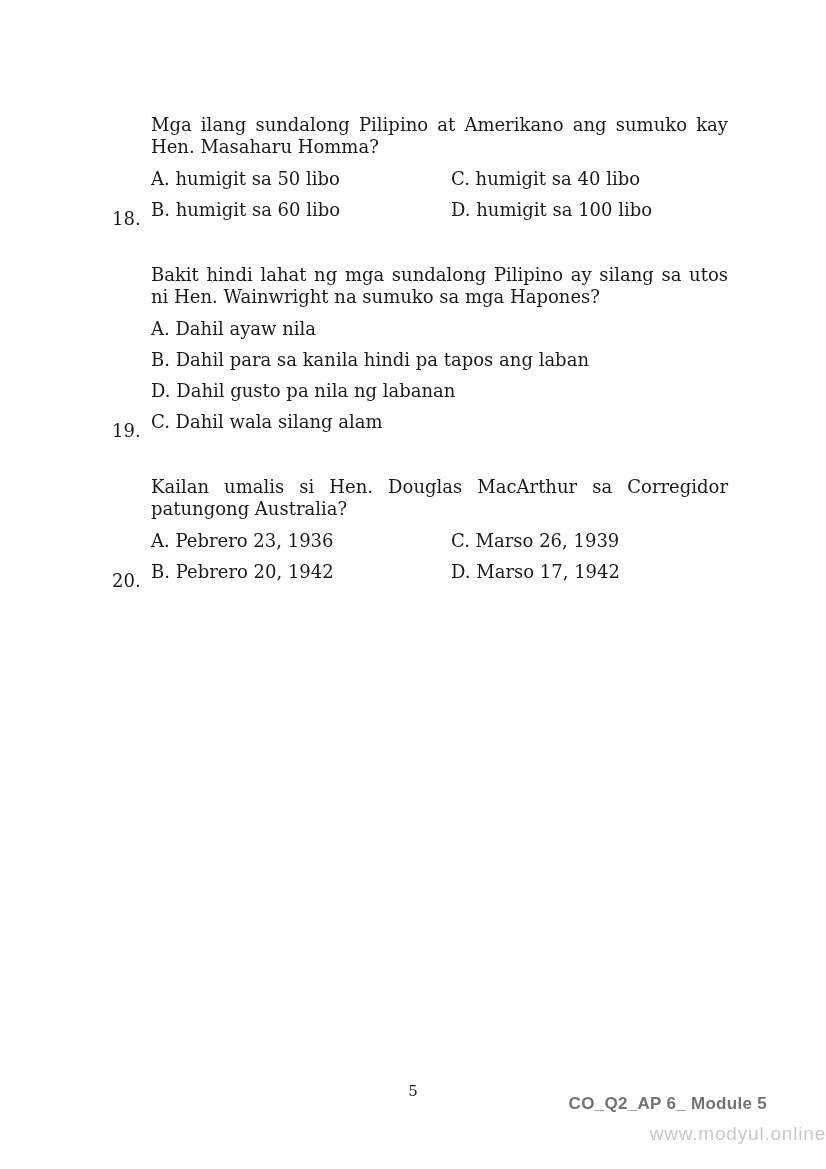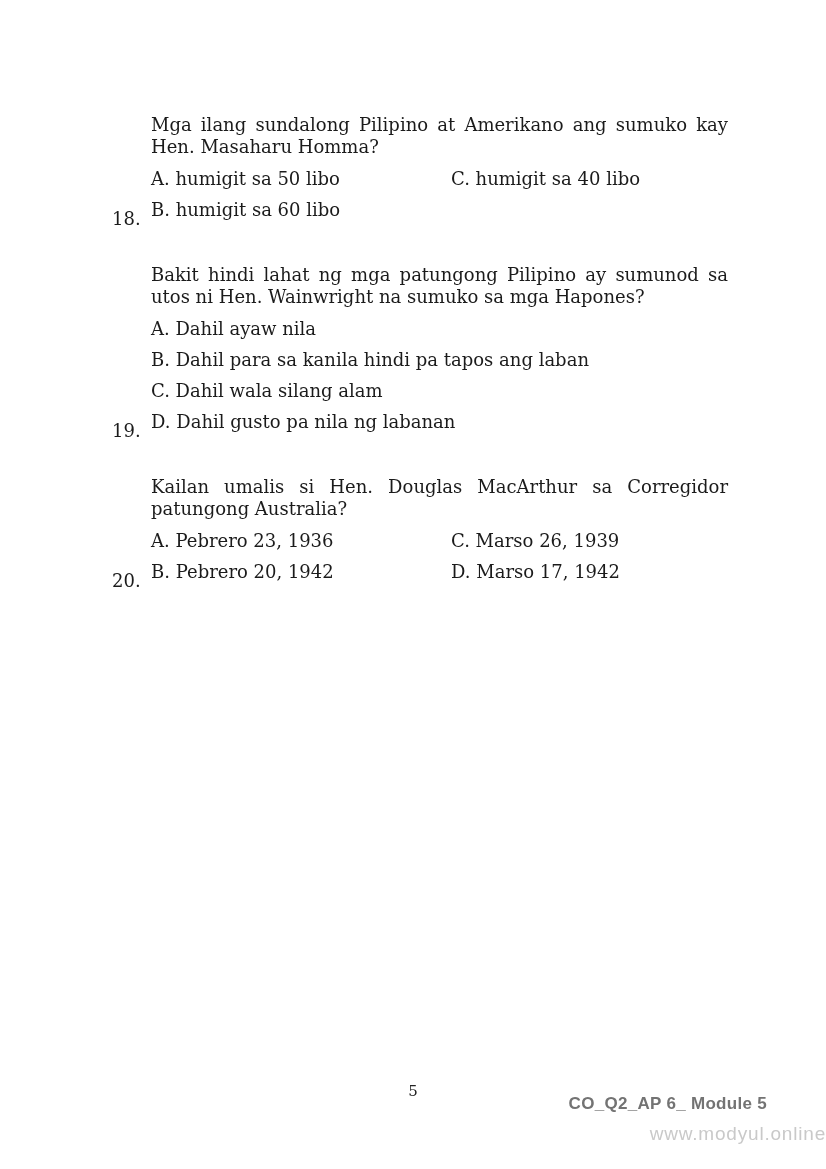--- a/index.html
+++ b/index.html
@@ -99,33 +99,34 @@
   <div class="content">
 
     <div class="question">
       <div class="qnum">18.</div>
       <div class="qbody">
         <div class="qtext">Mga ilang sundalong Pilipino at Amerikano ang sumuko kay Hen. Masaharu Homma?</div>
         <div class="options options-grid">
           <div class="option">A. humigit sa 50 libo</div>
           <div class="option">C. humigit sa 40 libo</div>
           <div class="option">B. humigit sa 60 libo</div>
+          <div class="option">D. humigit sa 100 libo</div>
         </div>
       </div>
     </div>
 
     <div class="question">
       <div class="qnum">19.</div>
       <div class="qbody">
-        <div class="qtext">Bakit hindi lahat ng mga patungong Pilipino ay sumunod sa utos ni Hen. Wainwright na sumuko sa mga Hapones?</div>
+        <div class="qtext">Bakit hindi lahat ng mga sundalong Pilipino ay silang sa utos ni Hen. Wainwright na sumuko sa mga Hapones?</div>
         <div class="options">
           <div class="option">A. Dahil ayaw nila</div>
           <div class="option">B. Dahil para sa kanila hindi pa tapos ang laban</div>
+          <div class="option">D. Dahil gusto pa nila ng labanan</div>
           <div class="option">C. Dahil wala silang alam</div>
-          <div class="option">D. Dahil gusto pa nila ng labanan</div>
         </div>
       </div>
     </div>
 
     <div class="question">
       <div class="qnum">20.</div>
       <div class="qbody">
         <div class="qtext">Kailan umalis si Hen. Douglas MacArthur sa Corregidor patungong Australia?</div>
         <div class="options options-grid">
           <div class="option">A. Pebrero 23, 1936</div>

